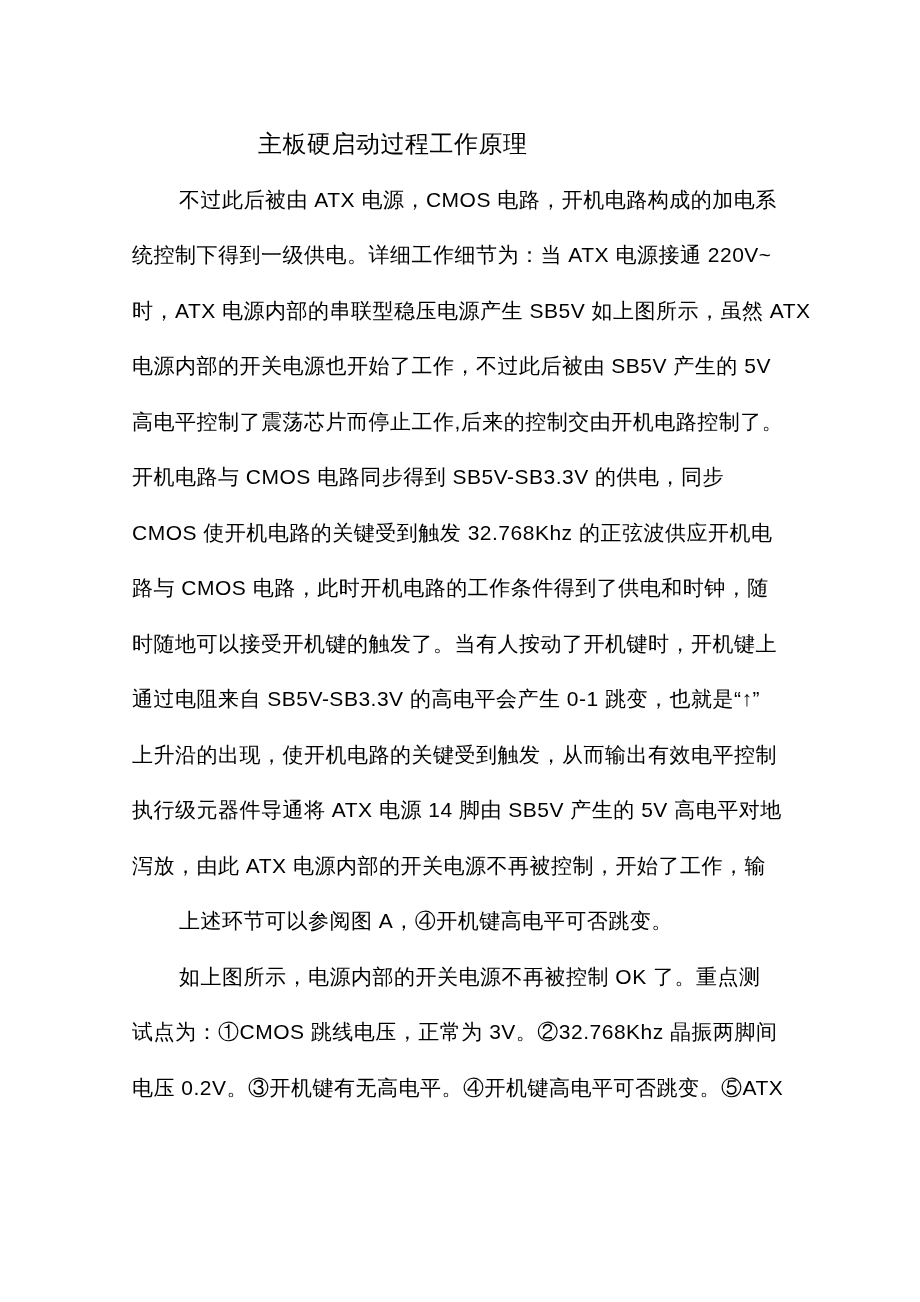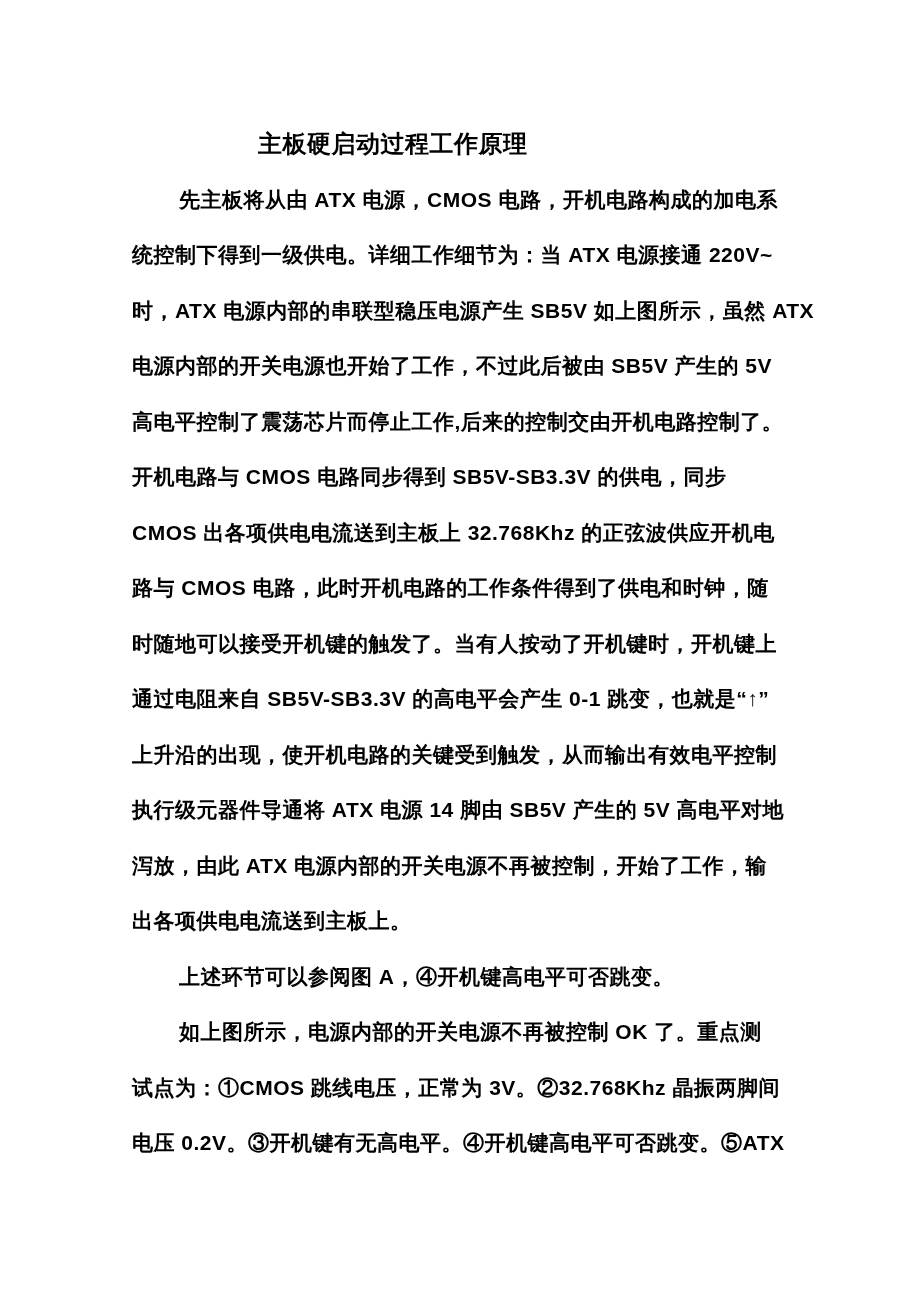--- a/index.html
+++ b/index.html
@@ -16,21 +16,21 @@
   }
   .doc {
     position: absolute;
     left: 132px;
     top: 116px;
     width: 720px;
     color: #000000;
     font-family: "Liberation Sans", sans-serif;
     font-size: 21px;
     line-height: 55.5px;
-    font-weight: 700;
+    font-weight: 400;
     letter-spacing: 0.5px;
   }
   .ln {
     height: 55.5px;
     white-space: nowrap;
     text-align: left;
   }
   .ln.indent {
     padding-left: 47px;
   }
@@ -40,34 +40,33 @@
   }
 </style>
 </head>
 <body>
 
 <div class="page">
   <div class="doc">
 
     <div class="ln title-ln">主板硬启动过程工作原理</div>
 
-    <div class="ln indent">先主板将从由 ATX 电源，CMOS 电路，开机电路构成的加电系</div>
+    <div class="ln indent">不过此后被由 ATX 电源，CMOS 电路，开机电路构成的加电系</div>
     <div class="ln">统控制下得到一级供电。详细工作细节为：当 ATX 电源接通 220V~</div>
     <div class="ln">时，ATX 电源内部的串联型稳压电源产生 SB5V 如上图所示，虽然 ATX</div>
     <div class="ln">电源内部的开关电源也开始了工作，不过此后被由 SB5V 产生的 5V</div>
     <div class="ln">高电平控制了震荡芯片而停止工作,后来的控制交由开机电路控制了。</div>
     <div class="ln">开机电路与 CMOS 电路同步得到 SB5V-SB3.3V 的供电，同步</div>
-    <div class="ln">CMOS 出各项供电电流送到主板上 32.768Khz 的正弦波供应开机电</div>
+    <div class="ln">CMOS 使开机电路的关键受到触发 32.768Khz 的正弦波供应开机电</div>
     <div class="ln">路与 CMOS 电路，此时开机电路的工作条件得到了供电和时钟，随</div>
     <div class="ln">时随地可以接受开机键的触发了。当有人按动了开机键时，开机键上</div>
     <div class="ln">通过电阻来自 SB5V-SB3.3V 的高电平会产生 0-1 跳变，也就是“↑”</div>
     <div class="ln">上升沿的出现，使开机电路的关键受到触发，从而输出有效电平控制</div>
     <div class="ln">执行级元器件导通将 ATX 电源 14 脚由 SB5V 产生的 5V 高电平对地</div>
     <div class="ln">泻放，由此 ATX 电源内部的开关电源不再被控制，开始了工作，输</div>
-    <div class="ln">出各项供电电流送到主板上。</div>
 
     <div class="ln indent">上述环节可以参阅图 A，④开机键高电平可否跳变。</div>
 
     <div class="ln indent">如上图所示，电源内部的开关电源不再被控制 OK 了。重点测</div>
     <div class="ln">试点为：①CMOS 跳线电压，正常为 3V。②32.768Khz 晶振两脚间</div>
     <div class="ln">电压 0.2V。③开机键有无高电平。④开机键高电平可否跳变。⑤ATX</div>
 
   </div>
 </div>
 

